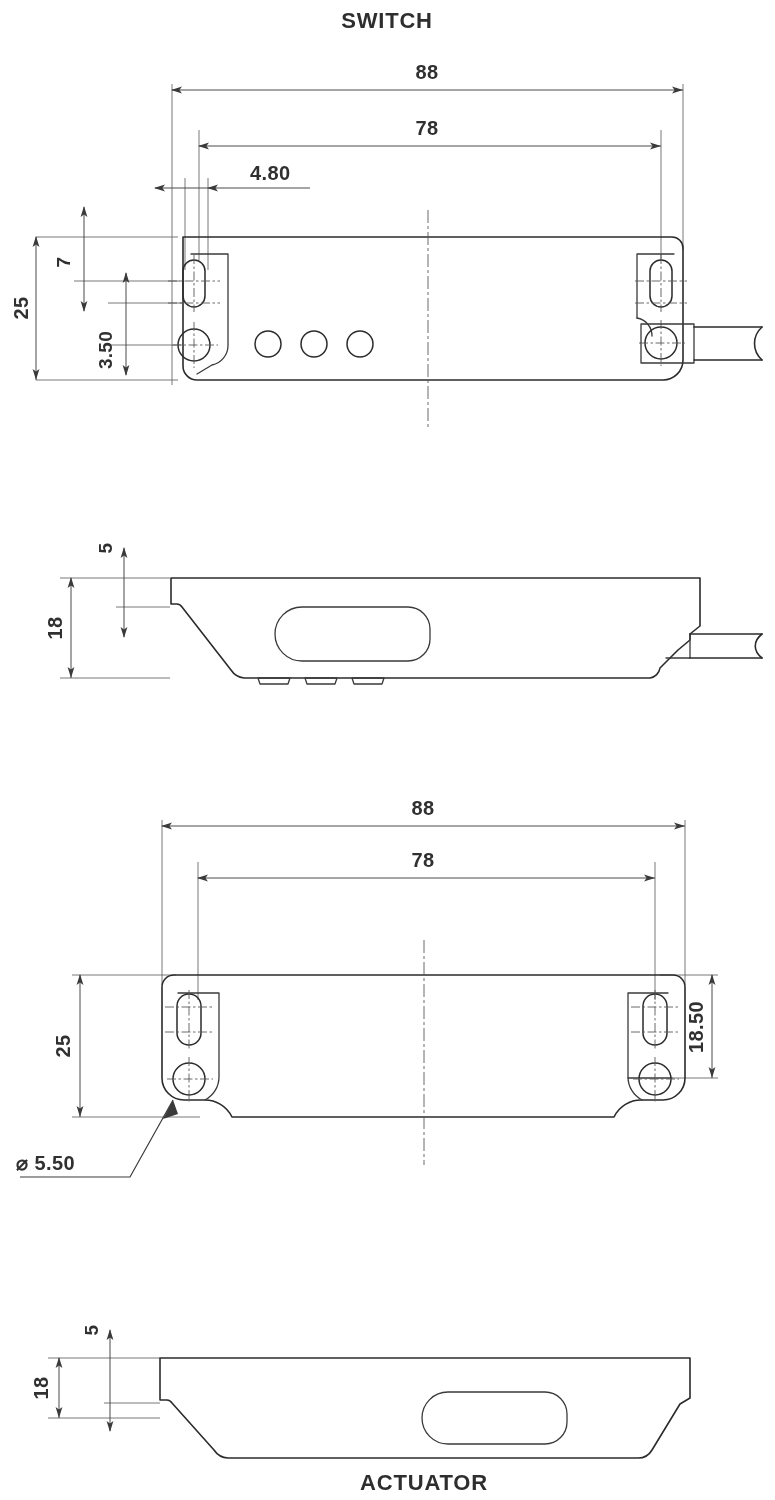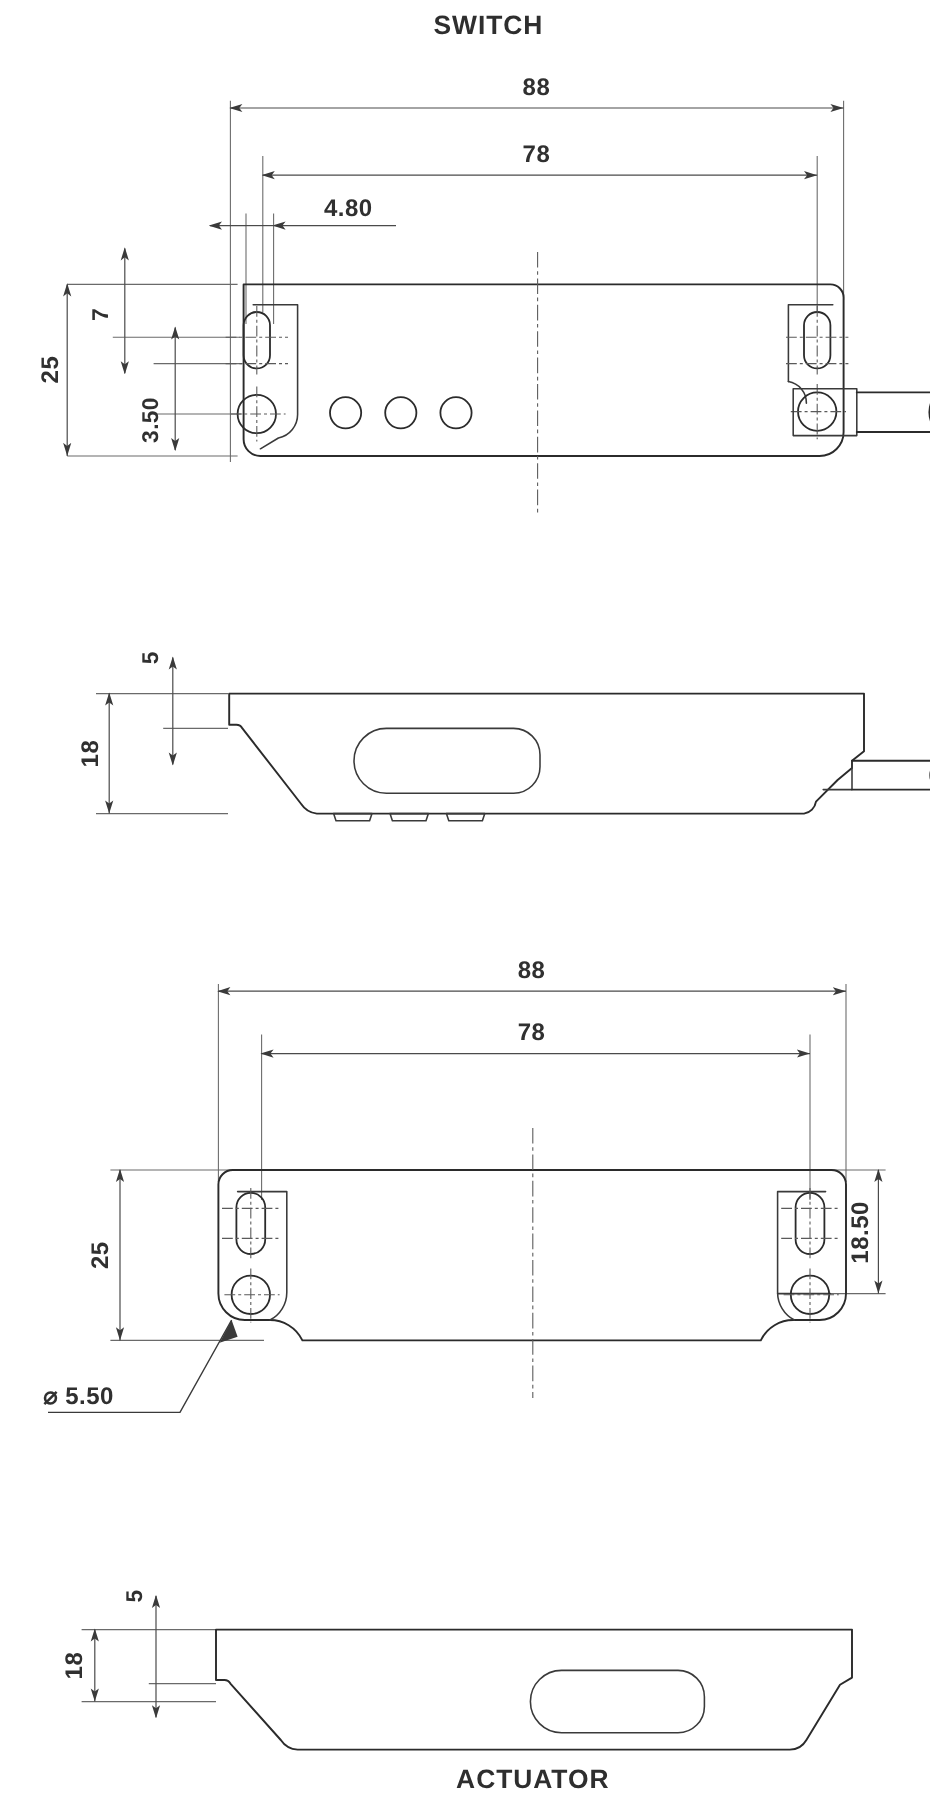--- a/index.html
+++ b/index.html
@@ -13,21 +13,20 @@
     height: 1500px;
     position: relative;
     overflow: hidden;
     font-family: "Liberation Sans", sans-serif;
   }
   #drawing-root {
     position: absolute;
     left: 0; top: 0;
     width: 714px;
     height: 1500px;
-    margin-left: 20px;
   }
   svg.drawing {
     display: block;
     width: 775px;
     height: 1500px;
   }
   .part-outline {
     fill: none;
     stroke: #2b2b2b;
     stroke-width: 1.6;

